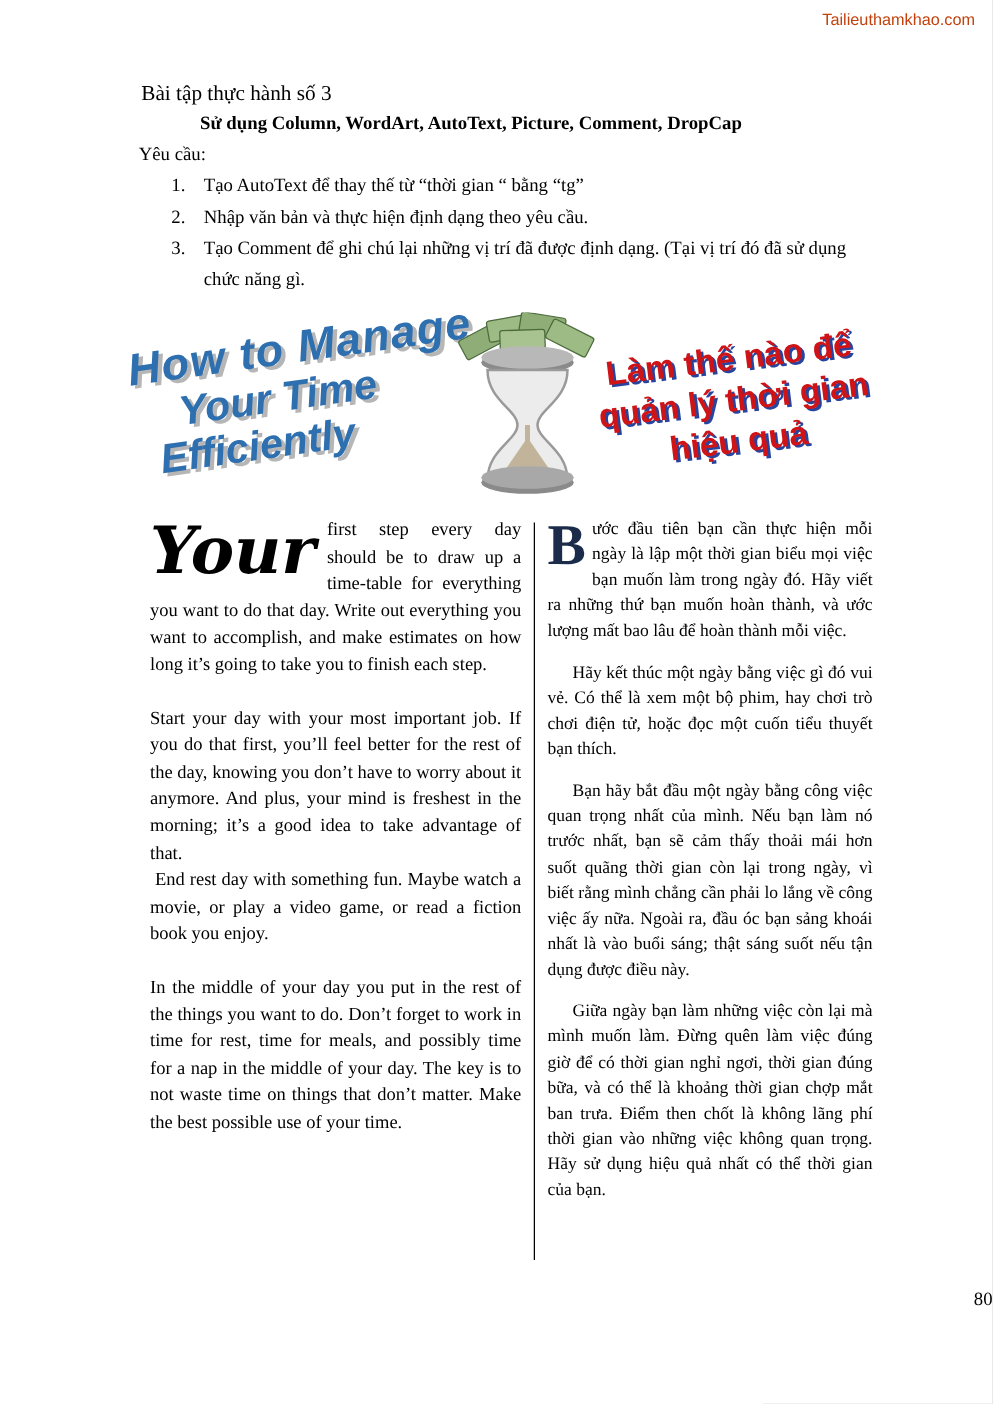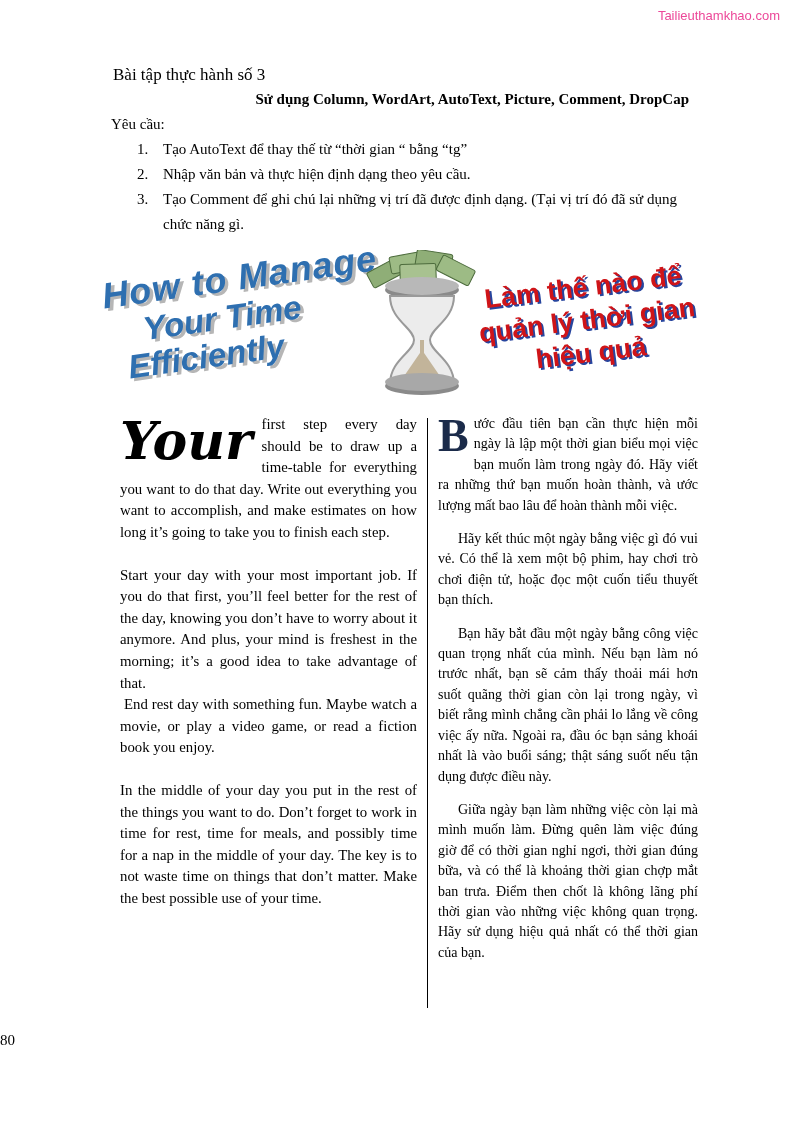--- a/index.html
+++ b/index.html
@@ -4,26 +4,26 @@
 <style>
   * { margin:0; padding:0; box-sizing:border-box; }
   html,body { background:#d8d8d8; }
   body { font-family:"Liberation Serif", serif; color:#000; }
   .page {
     position:relative; width:794px; height:1123px; margin:0 auto;
     background:#ffffff; overflow:hidden;
   }
   .watermark {
     position:absolute; top:8px; right:14px;
-    font-family:"Liberation Sans", sans-serif; font-size:13px; color:#ec4899;
+    font-family:"Liberation Sans", sans-serif; font-size:13px; color:#c2410c;
   }
   
   .header { position:absolute; top:62px; left:113px; width:576px; font-size:15px; line-height:25px; }
   .title { font-weight:normal; font-size:17px; }
-  .subtitle { font-weight:bold; margin-left:47px;text-align:right; }
+  .subtitle { font-weight:bold; margin-left:47px; }
   .req-label { margin-left:-2px; }
   .req-list { margin-left:24px; }
   .req-item { display:flex; }
   .req-num { width:26px; flex:0 0 26px; text-align:left; }
   .req-text { flex:1; }
   
   .wordart-row { position:absolute; top:250px; left:0; width:794px; height:165px; }
   .wa-left {
     position:absolute; left:106px; top:6px; transform:rotate(-8deg);
     font-family:"Liberation Sans", sans-serif; font-weight:bold; font-style:italic;
@@ -52,21 +52,21 @@
   .col-right p { font-size:14px; line-height:20.4px; text-align:justify; margin-bottom:13px; }
   .col-right p.indent { text-indent:20px; }
   .dropcap-your {
     float:left; font-family:"DejaVu Serif", serif; font-style:italic; font-weight:bold;
     font-size:52px; line-height:0.88; margin:4px 9px 0 0;
   }
   .dropcap-b {
     float:left; font-family:"Liberation Serif", serif; font-weight:bold;
     font-size:46px; line-height:0.84; margin:3px 5px 0 0; color:#1b2b4a;
   }
-  .page-num { position:absolute; top:1032px; left:0; width:100%; text-align:left; font-size:15px; }
+  .page-num { position:absolute; top:1032px; left:0; width:100%; text-align:right; font-size:15px; }
 </style>
 </head>
 <body>
 
 <div class="page">
 
   <div class="watermark">Tailieuthamkhao.com</div>
 
   <div class="header">
     <div class="title">Bài tập thực hành số 3</div>

